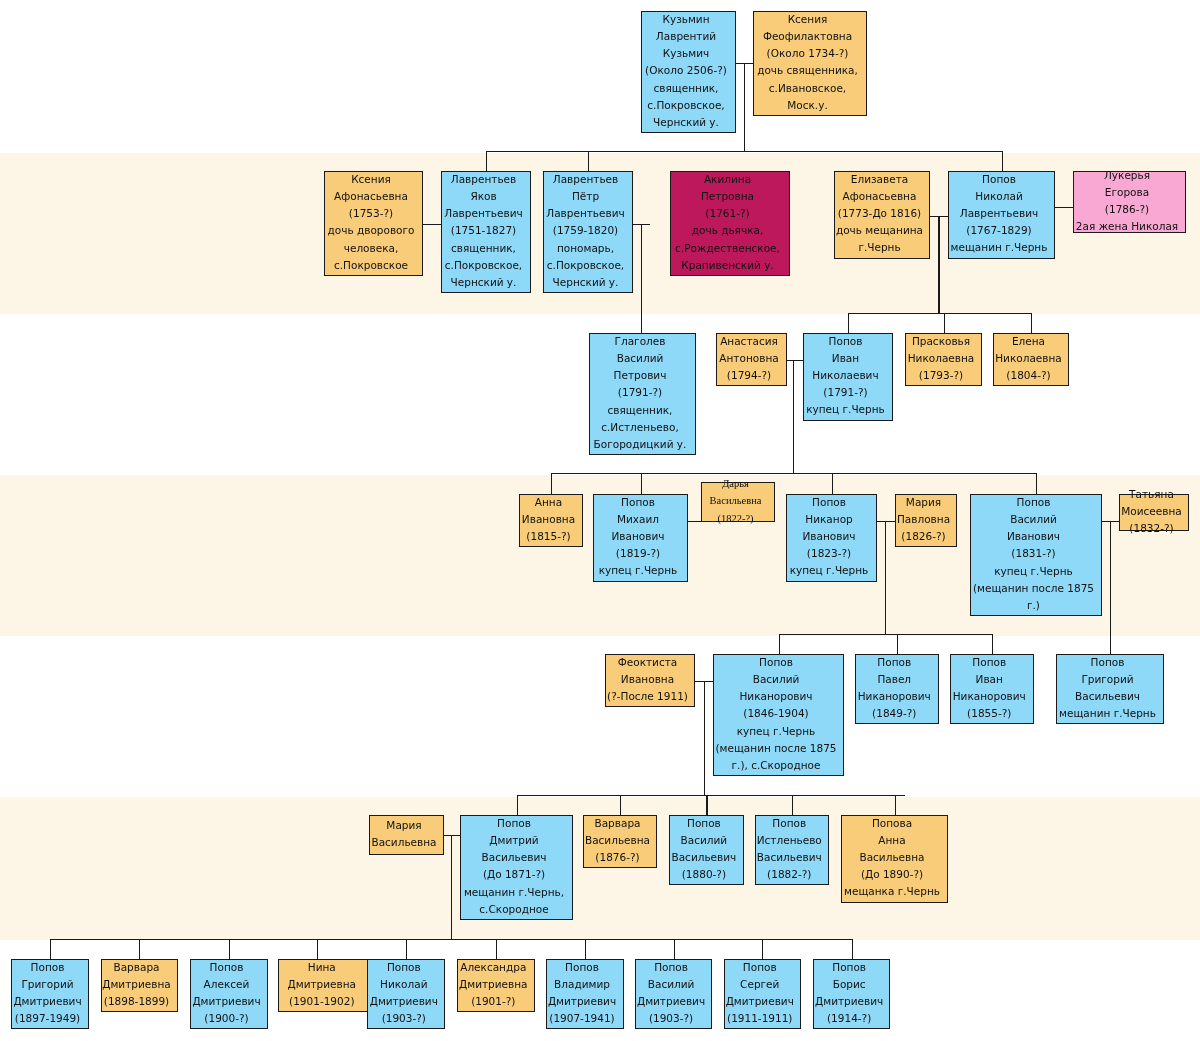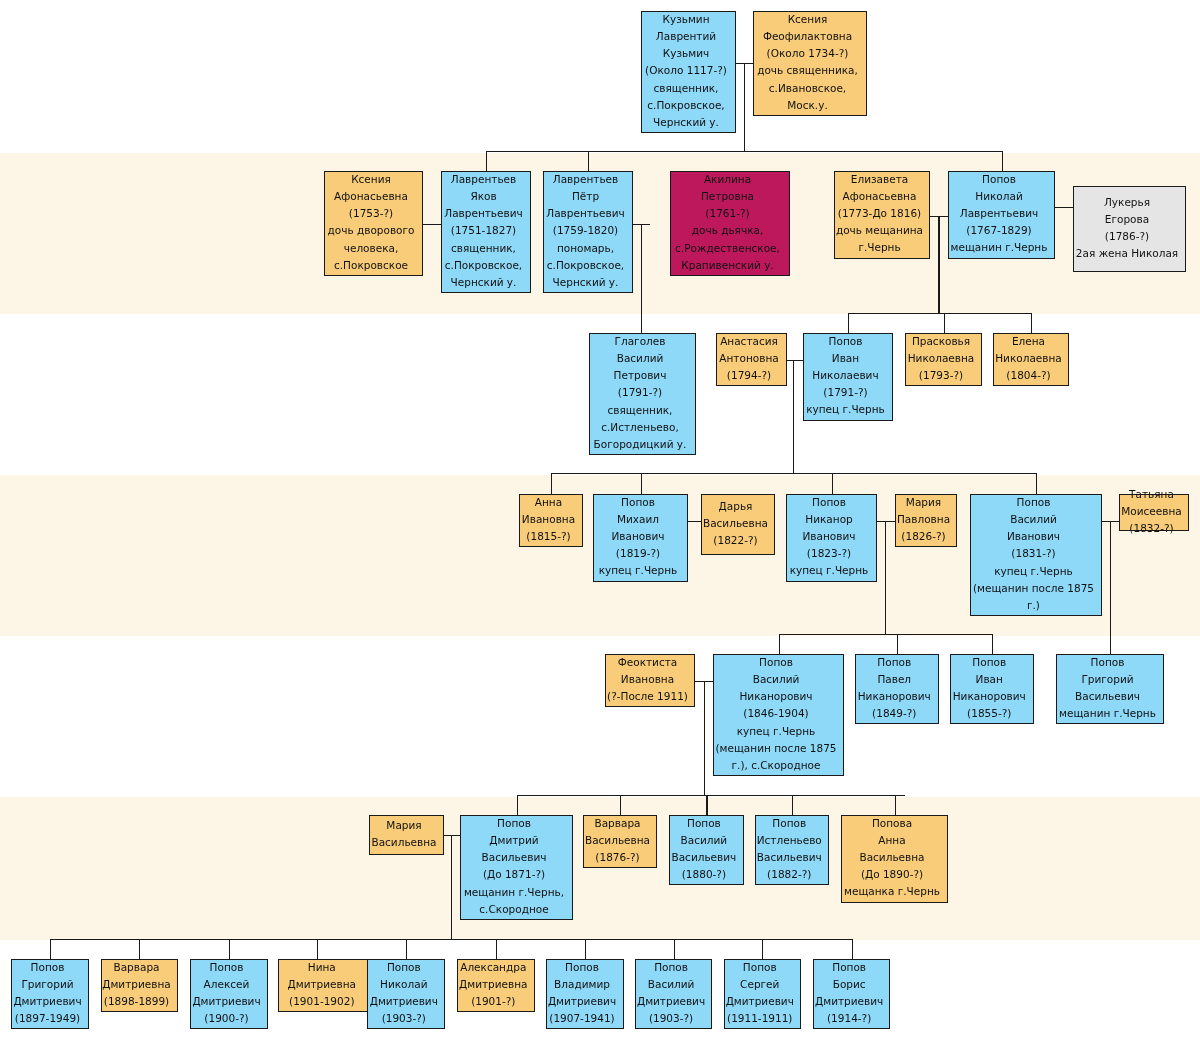--- a/index.html
+++ b/index.html
@@ -80,21 +80,21 @@
     <div class="seg v" style="left: 584.5px; top: 938.7px; height: 20.3px; background: rgb(26, 26, 26);"></div>
     <div class="seg v" style="left: 673.5px; top: 938.7px; height: 20.3px; background: rgb(26, 26, 26);"></div>
     <div class="seg v" style="left: 762.2px; top: 938.7px; height: 20.3px; background: rgb(26, 26, 26);"></div>
     <div class="seg v" style="left: 851.6px; top: 938.7px; height: 20.3px; background: rgb(26, 26, 26);"></div>
   </div>
   <div id="persons-layer">
     <div class="person male" style="left: 641px; top: 11px; width: 95px; height: 122px; background: rgb(142, 216, 248); border-color: rgb(26, 26, 26); color: rgb(17, 17, 17);">
       <span class="line">Кузьмин</span>
       <span class="line">Лаврентий</span>
       <span class="line">Кузьмич</span>
-      <span class="line">(Около 1117-?)</span>
+      <span class="line">(Около 2506-?)</span>
       <span class="line">священник,</span>
       <span class="line">с.Покровское,</span>
       <span class="line">Чернский у.</span>
     </div>
     <div class="person female" style="left: 753px; top: 11px; width: 114px; height: 104.8px; background: rgb(248, 204, 121); border-color: rgb(26, 26, 26); color: rgb(17, 17, 17);">
       <span class="line">Ксения</span>
       <span class="line">Феофилактовна</span>
       <span class="line">(Около 1734-?)</span>
       <span class="line">дочь священника,</span>
       <span class="line">с.Ивановское,</span>
@@ -141,21 +141,21 @@
       <span class="line">дочь мещанина</span>
       <span class="line">г.Чернь</span>
     </div>
     <div class="person male" style="left: 948px; top: 171px; width: 107px; height: 87.5px; background: rgb(142, 216, 248); border-color: rgb(26, 26, 26); color: rgb(17, 17, 17);">
       <span class="line">Попов</span>
       <span class="line">Николай</span>
       <span class="line">Лаврентьевич</span>
       <span class="line">(1767-1829)</span>
       <span class="line">мещанин г.Чернь</span>
     </div>
-    <div class="person female" style="left: 1073px; top: 171px; width: 113px; height: 86px; background: #e5e5e5; border-color: rgb(26, 26, 26); color: rgb(17, 17, 17); margin-top: 15px;">
+    <div class="person female" style="left: 1073px; top: 171px; width: 113px; height: 62px; background: #f9a8d4; border-color: rgb(26, 26, 26); color: rgb(17, 17, 17);">
       <span class="line">Лукерья</span>
       <span class="line">Егорова</span>
       <span class="line">(1786-?)</span>
       <span class="line">2ая жена Николая</span>
     </div>
     <div class="person male" style="left: 589px; top: 333px; width: 107px; height: 122px; background: rgb(142, 216, 248); border-color: rgb(26, 26, 26); color: rgb(17, 17, 17);">
       <span class="line">Глаголев</span>
       <span class="line">Василий</span>
       <span class="line">Петрович</span>
       <span class="line">(1791-?)</span>
@@ -190,21 +190,21 @@
       <span class="line">Ивановна</span>
       <span class="line">(1815-?)</span>
     </div>
     <div class="person male" style="left: 593px; top: 494px; width: 95px; height: 87.5px; background: rgb(142, 216, 248); border-color: rgb(26, 26, 26); color: rgb(17, 17, 17);">
       <span class="line">Попов</span>
       <span class="line">Михаил</span>
       <span class="line">Иванович</span>
       <span class="line">(1819-?)</span>
       <span class="line">купец г.Чернь</span>
     </div>
-    <div class="person female" style="left: 701px; top: 494px; width: 74px; height: 61px; background: rgb(248, 204, 121); border-color: rgb(26, 26, 26); color: rgb(17, 17, 17);">
+    <div class="person female" style="left: 701px; top: 482px; width: 74px; height: 40px; background: rgb(248, 204, 121); border-color: rgb(26, 26, 26); color: rgb(17, 17, 17); font-family: Liberation Serif, serif;">
       <span class="line">Дарья</span>
       <span class="line">Васильевна</span>
       <span class="line">(1822-?)</span>
     </div>
     <div class="person male" style="left: 786px; top: 494px; width: 91px; height: 87.5px; background: rgb(142, 216, 248); border-color: rgb(26, 26, 26); color: rgb(17, 17, 17);">
       <span class="line">Попов</span>
       <span class="line">Никанор</span>
       <span class="line">Иванович</span>
       <span class="line">(1823-?)</span>
       <span class="line">купец г.Чернь</span>

